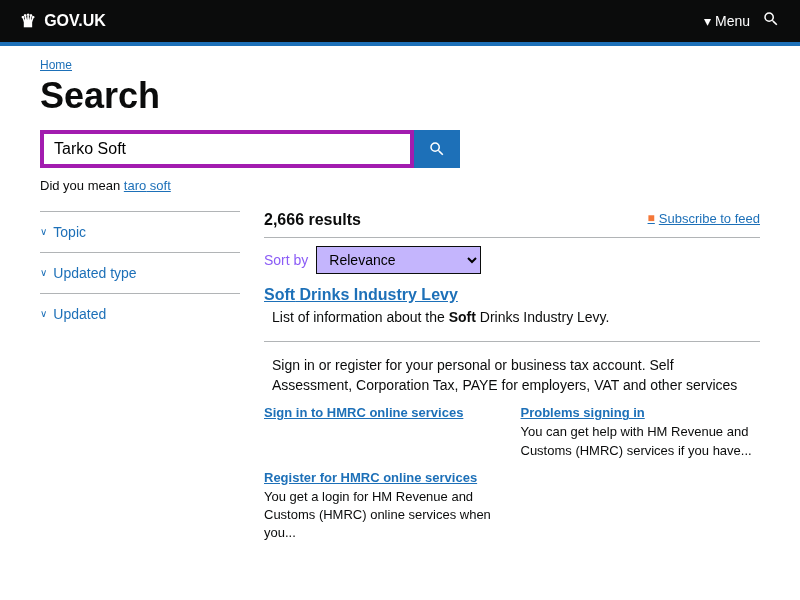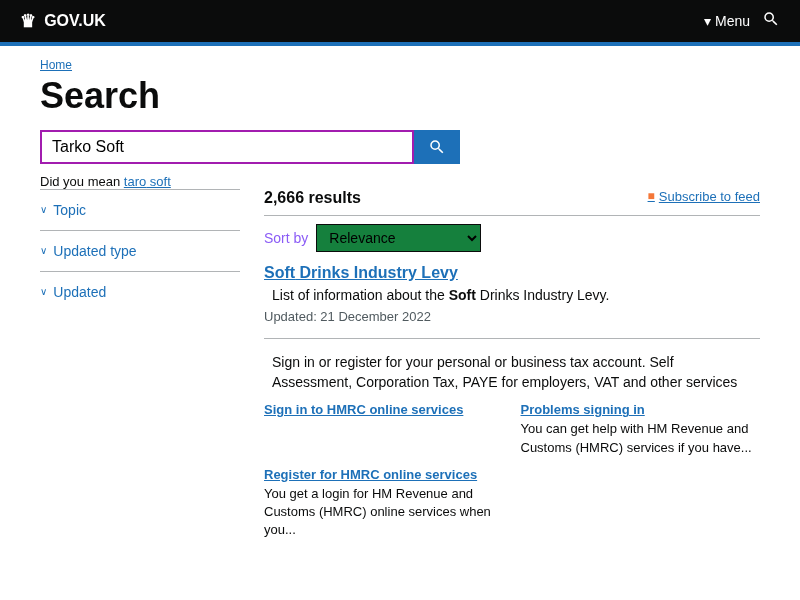--- a/index.html
+++ b/index.html
@@ -75,21 +75,21 @@
     }
 
     
     .search-bar {
       display: flex;
       align-items: stretch;
       margin-bottom: 10px;
       max-width: 420px;
     }
     .search-input {
-      border: 2px solid #a21caf;
+      border: 4px solid #a21caf;
       padding: 6px 10px;
       font-size: 16px;
       flex: 1;
       outline: none;
     }
     .search-btn {
       background: #1d70b8;
       border: none;
       color: #fff;
       padding: 6px 14px;
@@ -101,20 +101,21 @@
     }
     .search-btn svg {
       width: 18px;
       height: 18px;
       fill: #fff;
     }
 
     .did-you-mean {
       font-size: 13px;
       color: #0b0c0c;
+      margin-bottom: 18px;
     }
     .did-you-mean a {
       color: #1d70b8;
       text-decoration: underline;
     }
 
     
     .content-area {
       display: flex;
       gap: 24px;
@@ -177,21 +178,21 @@
       border-top: 1px solid #b1b4b6;
       padding-top: 8px;
     }
     .sort-label {
       color: #8b5cf6;
     }
     .sort-select {
       border: 1px solid #0b0c0c;
       padding: 4px 24px 4px 8px;
       font-size: 14px;
-      background: #15803d;
+      background: #c4b5fd;
       cursor: pointer;
       appearance: auto;
     }
 
     .result-divider {
       border: none;
       border-top: 1px solid #b1b4b6;
       margin: 14px 0;
     }
 
@@ -329,21 +330,20 @@
         <select class="sort-select">
           <option>Relevance</option>
           <option>Updated (newest)</option>
           <option>Updated (oldest)</option>
         </select>
       </div>
 
       <div class="result-item">
         <a href="#" class="result-title"><strong>Soft</strong><span> Drinks Industry Levy</span></a>
         <p class="result-desc">List of information about the <strong>Soft</strong> Drinks Industry Levy.</p>
-        <p class="result-updated">Updated: 21 December 2022</p>
       </div>
 
       <hr class="result-divider">
 
       <div class="result-item">
         <p class="result-desc">Sign in or register for your personal or business tax account. Self Assessment, Corporation Tax, PAYE for employers, VAT and other services</p>
 
         
         <div class="sub-results">
           <div class="sub-result">

